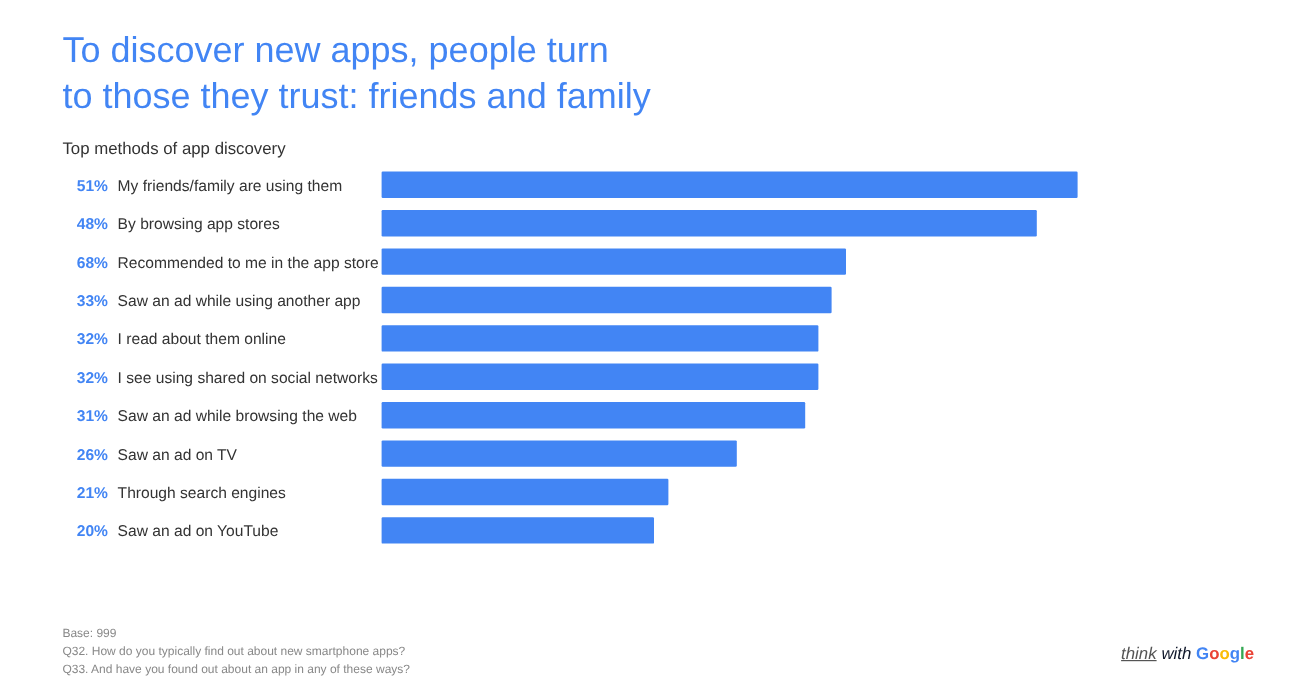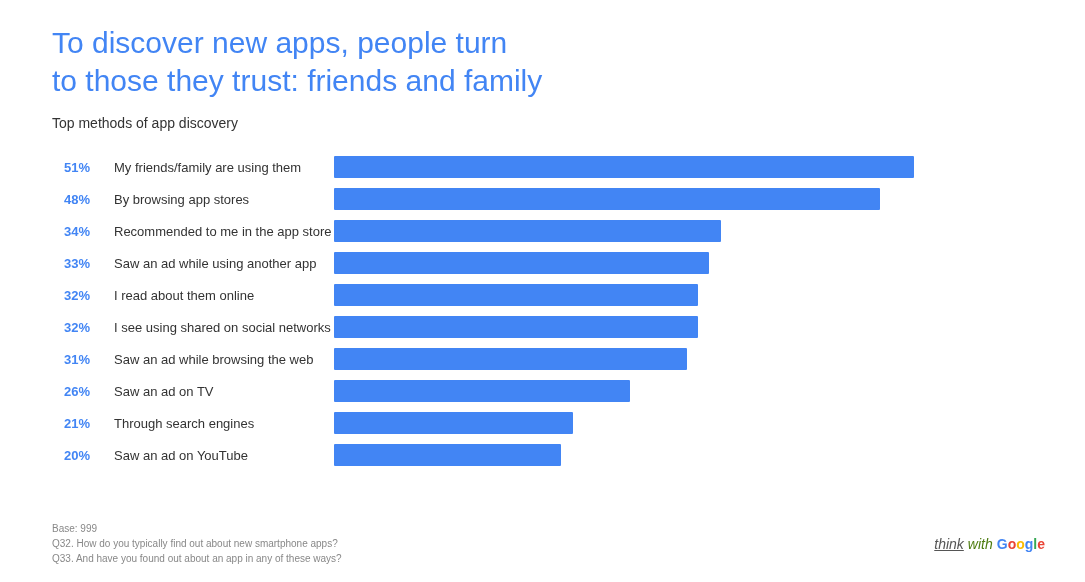--- a/index.html
+++ b/index.html
@@ -21,41 +21,41 @@
       color: #4285F4;
       font-size: 30px;
       font-weight: 400;
       line-height: 1.25;
       margin-bottom: 16px;
     }
     .subtitle {
       color: #333;
       font-size: 14px;
       font-weight: 400;
-      margin-bottom: 21px;
+      margin-bottom: 8px;
     }
     .chart-area {
       flex: 1;
       display: flex;
       flex-direction: column;
       justify-content: flex-start;
     }
     .bar-row {
       display: flex;
       align-items: center;
       height: 30px;
       margin-bottom: 2px;
     }
     .pct-label {
       color: #4285F4;
       font-size: 13px;
       font-weight: 700;
       width: 38px;
       text-align: right;
-      margin-right: 24px;
+      margin-right: 8px;
       flex-shrink: 0;
     }
     .row-label {
       color: #333;
       font-size: 13px;
       width: 220px;
       flex-shrink: 0;
     }
     .bar-container {
       flex: 1;
@@ -84,21 +84,21 @@
       display: flex;
       align-items: center;
       gap: 4px;
     }
     .brand-think {
       color: #555;
       font-style: italic;
       text-decoration: underline;
     }
     .brand-with {
-      color: #4d7c0f;
+      color: #0f172a;
       font-style: italic;
     }
     .g-blue { color: #4285F4; font-weight: 700; font-style: normal; }
     .g-red { color: #EA4335; font-weight: 700; font-style: normal; }
     .g-yellow { color: #FBBC05; font-weight: 700; font-style: normal; }
     .g-green { color: #34A853; font-weight: 700; font-style: normal; }
   </style>
 </head>
 <body>
 
@@ -118,21 +118,21 @@
         </div>
       </div>
       <div class="bar-row">
         <div class="pct-label">48%</div>
         <div class="row-label">By browsing app stores</div>
         <div class="bar-container">
           <div class="bar" style="width: 545.882px;"></div>
         </div>
       </div>
       <div class="bar-row">
-        <div class="pct-label">34%</div>
+        <div class="pct-label">68%</div>
         <div class="row-label">Recommended to me in the app store</div>
         <div class="bar-container">
           <div class="bar" style="width: 386.667px;"></div>
         </div>
       </div>
       <div class="bar-row">
         <div class="pct-label">33%</div>
         <div class="row-label">Saw an ad while using another app</div>
         <div class="bar-container">
           <div class="bar" style="width: 375.294px;"></div>

